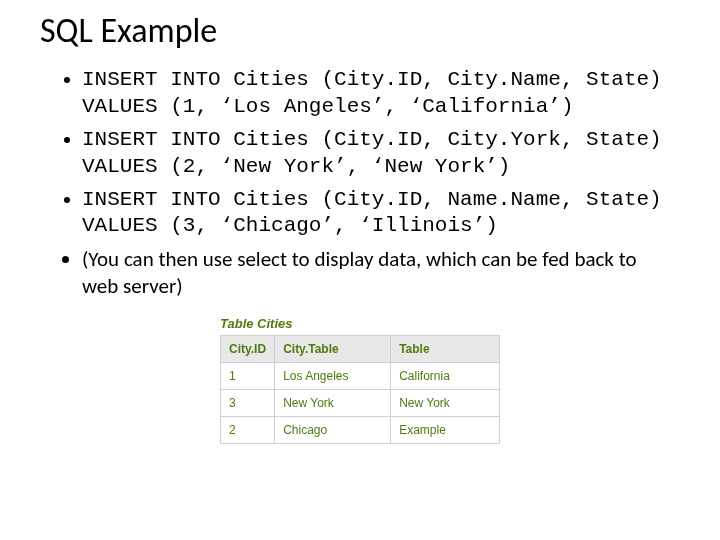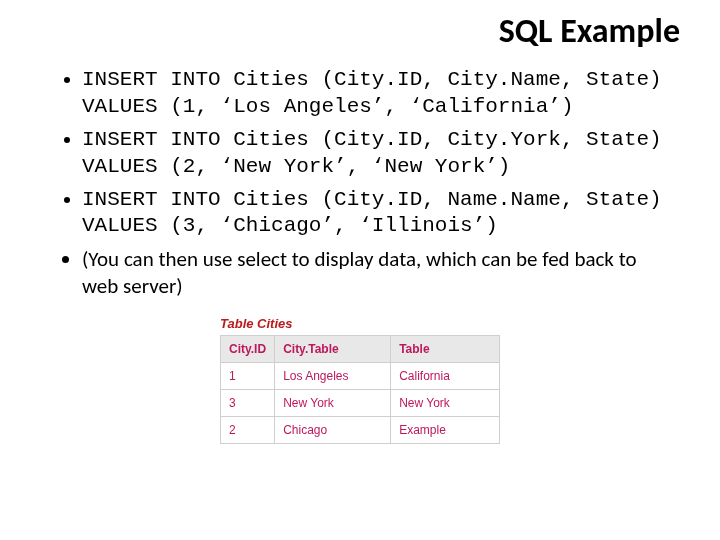--- a/index.html
+++ b/index.html
@@ -1,30 +1,30 @@
 <!DOCTYPE html>
 <html><head>
   <meta charset="utf-8">
   <style>
     * { box-sizing: border-box; }
     html, body { margin: 0; padding: 0; width: 720px; height: 540px; background: #fff; }
     body { font-family: "Segoe UI", "Calibri", Arial, sans-serif; color: #000; }
 
     .slide { width: 720px; height: 540px; padding: 10px 40px 20px 40px; position: relative; }
-    h1.title { margin: 0 0 14px 0; text-align: right; font-size: 34px; font-weight: 700; }
+    h1.title { margin: 0 0 14px 0; text-align: left; font-size: 34px; font-weight: 400; }
 
     ul.bullets { margin: 16px; padding: 0 0 0 26px; list-style: disc; }
     ul.bullets li { margin: 0 0 6px 0; font-size: 21px; line-height: 1.28; }
 
     .mono { font-family: Consolas, "Courier New", monospace; font-size: 20px; }
 
     .table-wrap { margin: 12px 0 0 180px; width: 280px; }
-    .caption { font-style: italic; font-weight: 700; color: #b91c1c; font-size: 13px; margin-bottom: 4px; font-family: Arial, sans-serif; }
+    .caption { font-style: italic; font-weight: 700; color: #4d7c0f; font-size: 13px; margin-bottom: 4px; font-family: Arial, sans-serif; }
 
-    table.cities { border-collapse: collapse; width: 100%; background: #fff; font-family: Arial, sans-serif; font-size: 12px; color: #be185d; }
+    table.cities { border-collapse: collapse; width: 100%; background: #fff; font-family: Arial, sans-serif; font-size: 12px; color: #4d7c0f; }
     table.cities th, table.cities td { border: 1px solid #cfcfcf; padding: 6px 8px; text-align: left; vertical-align: middle; height: 16px; }
     table.cities th { background: #e8e8e8; font-weight: 700; }
     table.cities .col1 { width: 48px; }
     table.cities .col2 { width: 116px; }
   </style>
 </head>
 <body>
 
 <div class="slide">
   <h1 class="title">SQL Example</h1>

